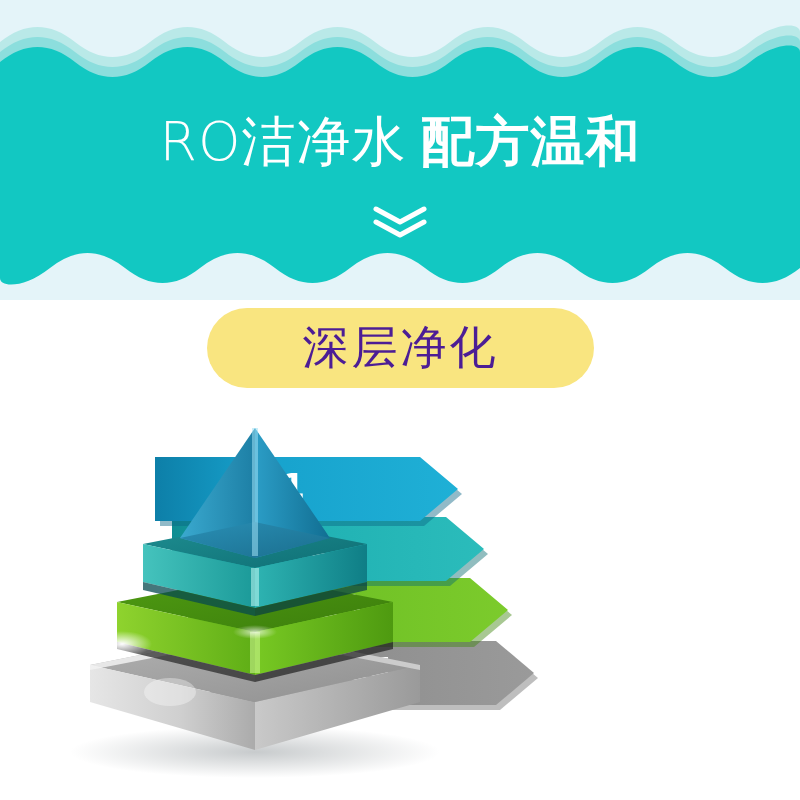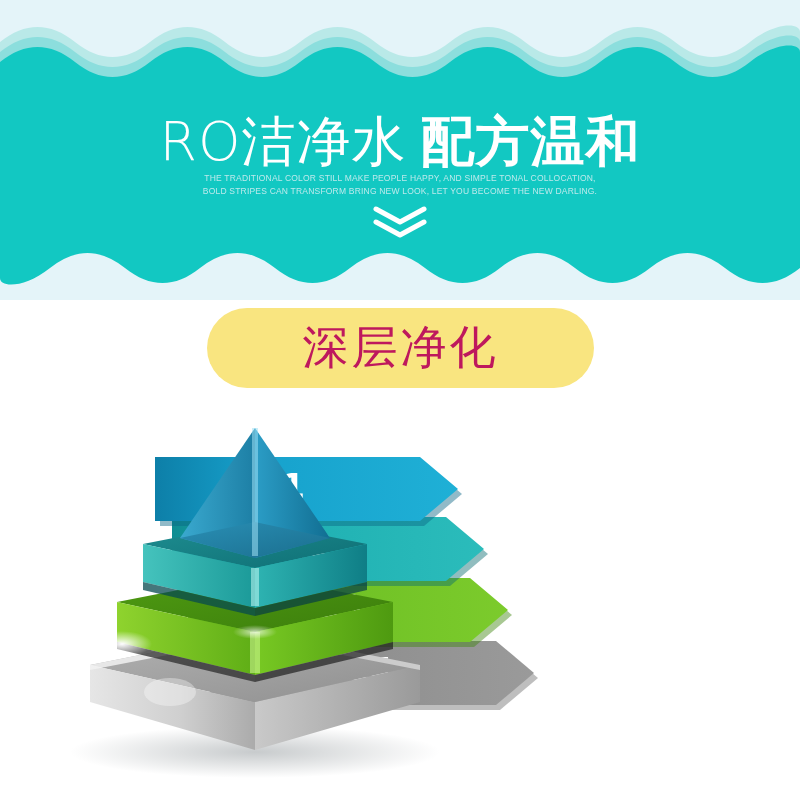--- a/index.html
+++ b/index.html
@@ -57,21 +57,21 @@
 
   
   .badge{
     position:absolute;left:207px;top:308px;
     width:387px;height:80px;
     background:#f9e580;
     border-radius:40px;
     display:flex;align-items:center;justify-content:center;
   }
   .badge-text{
-    color:#be185d;
+    color:#4c1d95;
     font-size:46px;
     font-weight:400;
     letter-spacing:3px;
     font-family:"DejaVu Sans",sans-serif;
   }
 
   
   .stage{
     position:absolute;left:0;top:410px;width:800px;height:390px;
   }
@@ -138,24 +138,20 @@
                C 175,288 150,288 125,268
                C 100,248 75,248 50,268
                C 25,288 0,288 0,278 Z" fill="#12c8c2"></path>
     </svg>
 
     <div class="hero-content">
       <h1 class="hero-title">
         <span class="t-light">RO洁净水</span><span class="t-bold">配方温和</span>
       </h1>
 
-      <p class="hero-sub">
-        <span>THE TRADITIONAL COLOR STILL MAKE PEOPLE HAPPY, AND SIMPLE TONAL COLLOCATION, BOLD</span>
-        <span>STRIPES CAN TRANSFORM BRING NEW LOOK, LET YOU BECOME THE NEW DARLING.</span>
-      </p>
 
       <div class="chev-wrap">
         <svg width="60" height="36" viewBox="0 0 60 36">
           <path d="M6,4 L30,17 L54,4" fill="none" stroke="#ffffff" stroke-width="5" stroke-linecap="round" stroke-linejoin="round"></path>
           <path d="M6,17 L30,30 L54,17" fill="none" stroke="#ffffff" stroke-width="5" stroke-linecap="round" stroke-linejoin="round"></path>
         </svg>
       </div>
     </div>
   </section>
 

